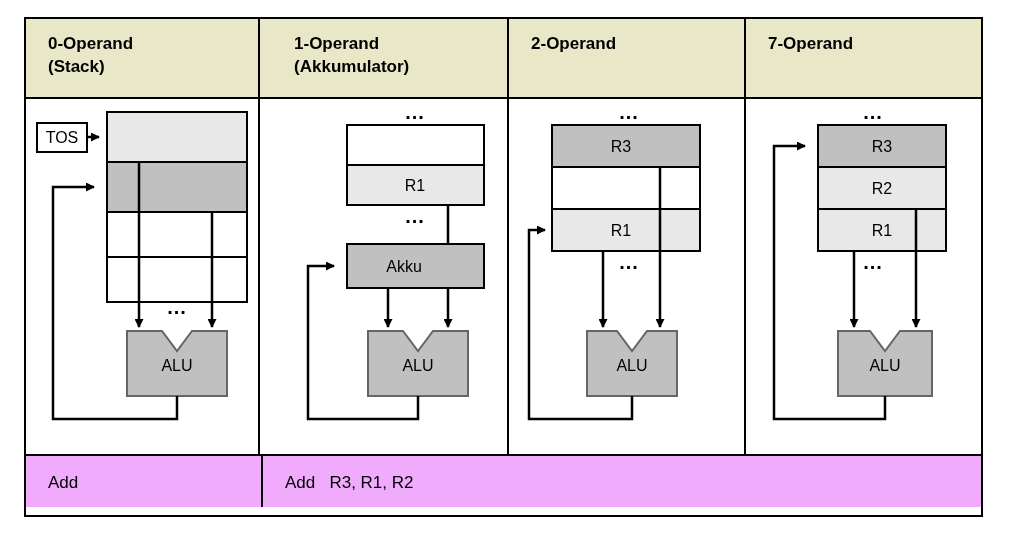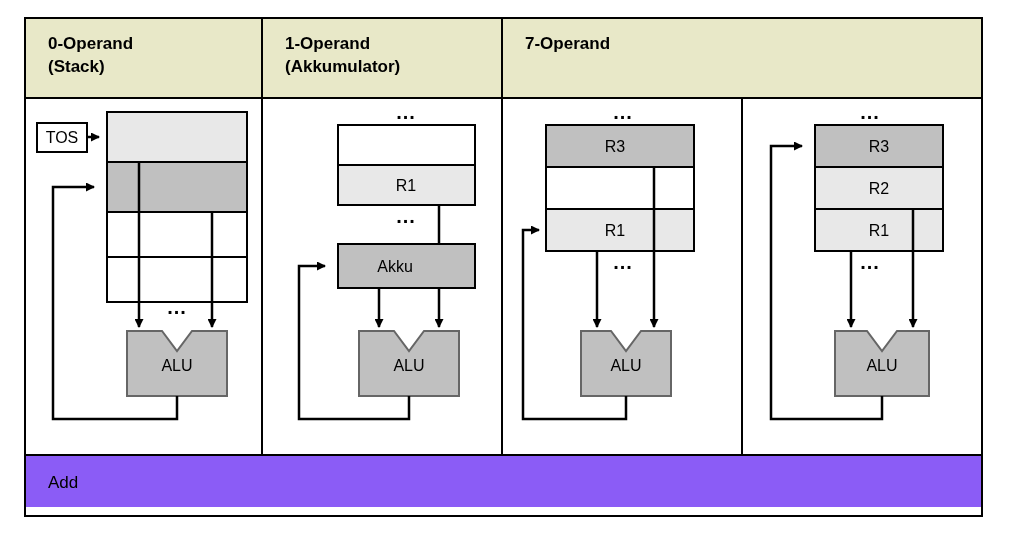--- a/index.html
+++ b/index.html
@@ -38,32 +38,32 @@
     background: #e8e8c8;
     border-bottom: 2px solid #000000;
   }
   .row.body {
     height: 357px;
     background: #ffffff;
     border-bottom: 2px solid #000000;
   }
   .row.footer {
     height: 51px;
-    background: #8b5cf6;
+    background: #f0abfc;
   }
   .cell {
     box-sizing: border-box;
     position: relative;
     border-right: 2px solid #000000;
     overflow: hidden;
   }
   .cell:last-child { border-right: none; }
 
   .c0 { width: 237px; }
-  .c1 { width: 240px; }
+  .c1 { width: 240px; margin-left: 12px; }
   .c2 { width: 240px; }
   .c3 { width: 238px; }
 
   .hd-text {
     position: absolute;
     left: 22px;
     top: 13px;
     font-size: 17px;
     font-weight: bold;
     color: #000000;
@@ -102,20 +102,23 @@
 
     <div class="row header">
       <div class="cell c0">
         <div class="hd-text">0-Operand
 (Stack)</div>
       </div>
       <div class="cell c1">
         <div class="hd-text">1-Operand
 (Akkumulator)</div>
       </div>
+      <div class="cell c2">
+        <div class="hd-text">2-Operand</div>
+      </div>
       <div class="cell c3">
         <div class="hd-text">7-Operand</div>
       </div>
     </div>
 
     <div class="row body">
 
       <div class="cell c0">
         <svg class="diagram" width="237" height="357" viewBox="0 0 237 357">
           <defs>
@@ -264,16 +267,19 @@
 
           <polyline points="139,297 139,320 28,320 28,47 59,47" fill="none" stroke="#000" stroke-width="2.5" marker-end="url(#ah3)"></polyline>
         </svg>
       </div>
     </div>
 
     <div class="row footer">
       <div class="cell c0">
         <div class="ft-text">Add</div>
       </div>
+      <div class="cell c3">
+        <div class="ft-text">Add   R3, R1, R2</div>
+      </div>
     </div>
 
   </div>
 </div>
 
 </body></html>

